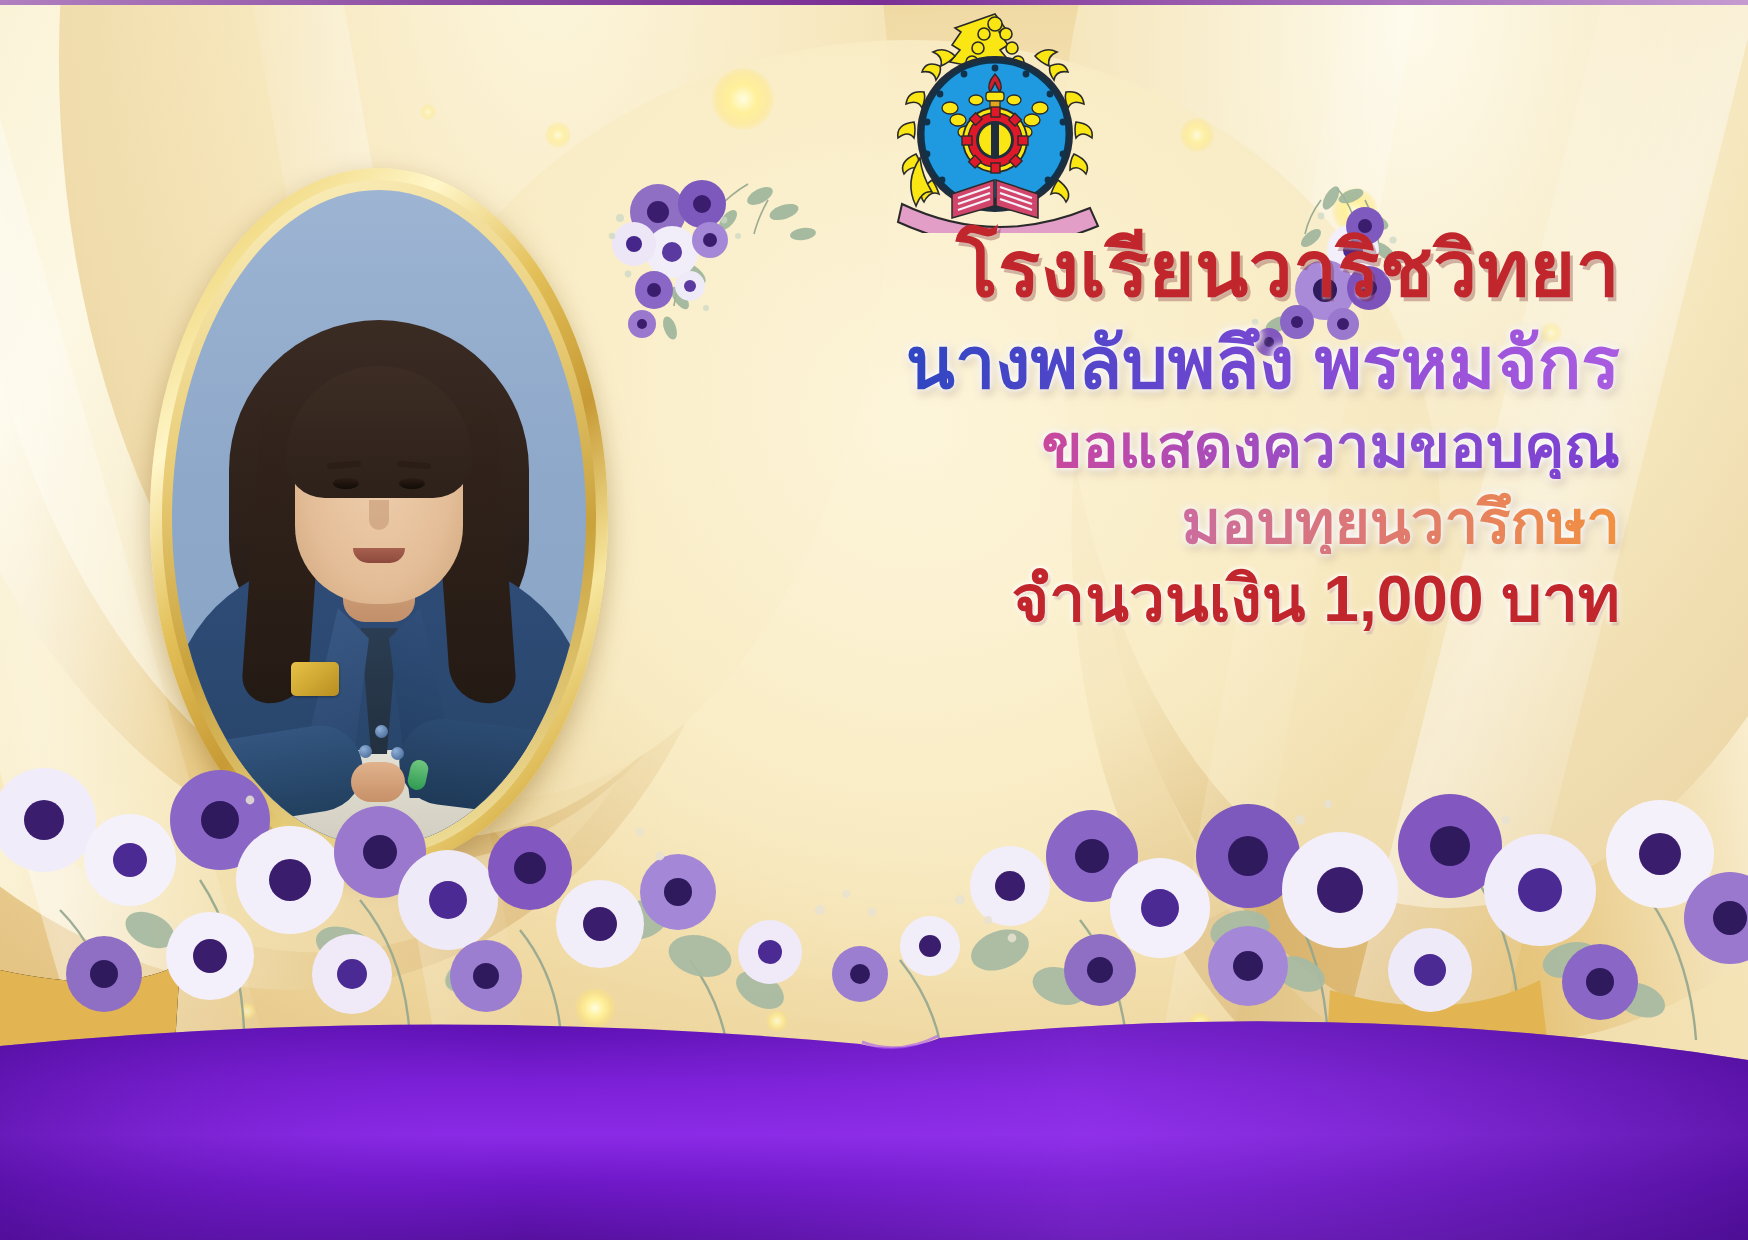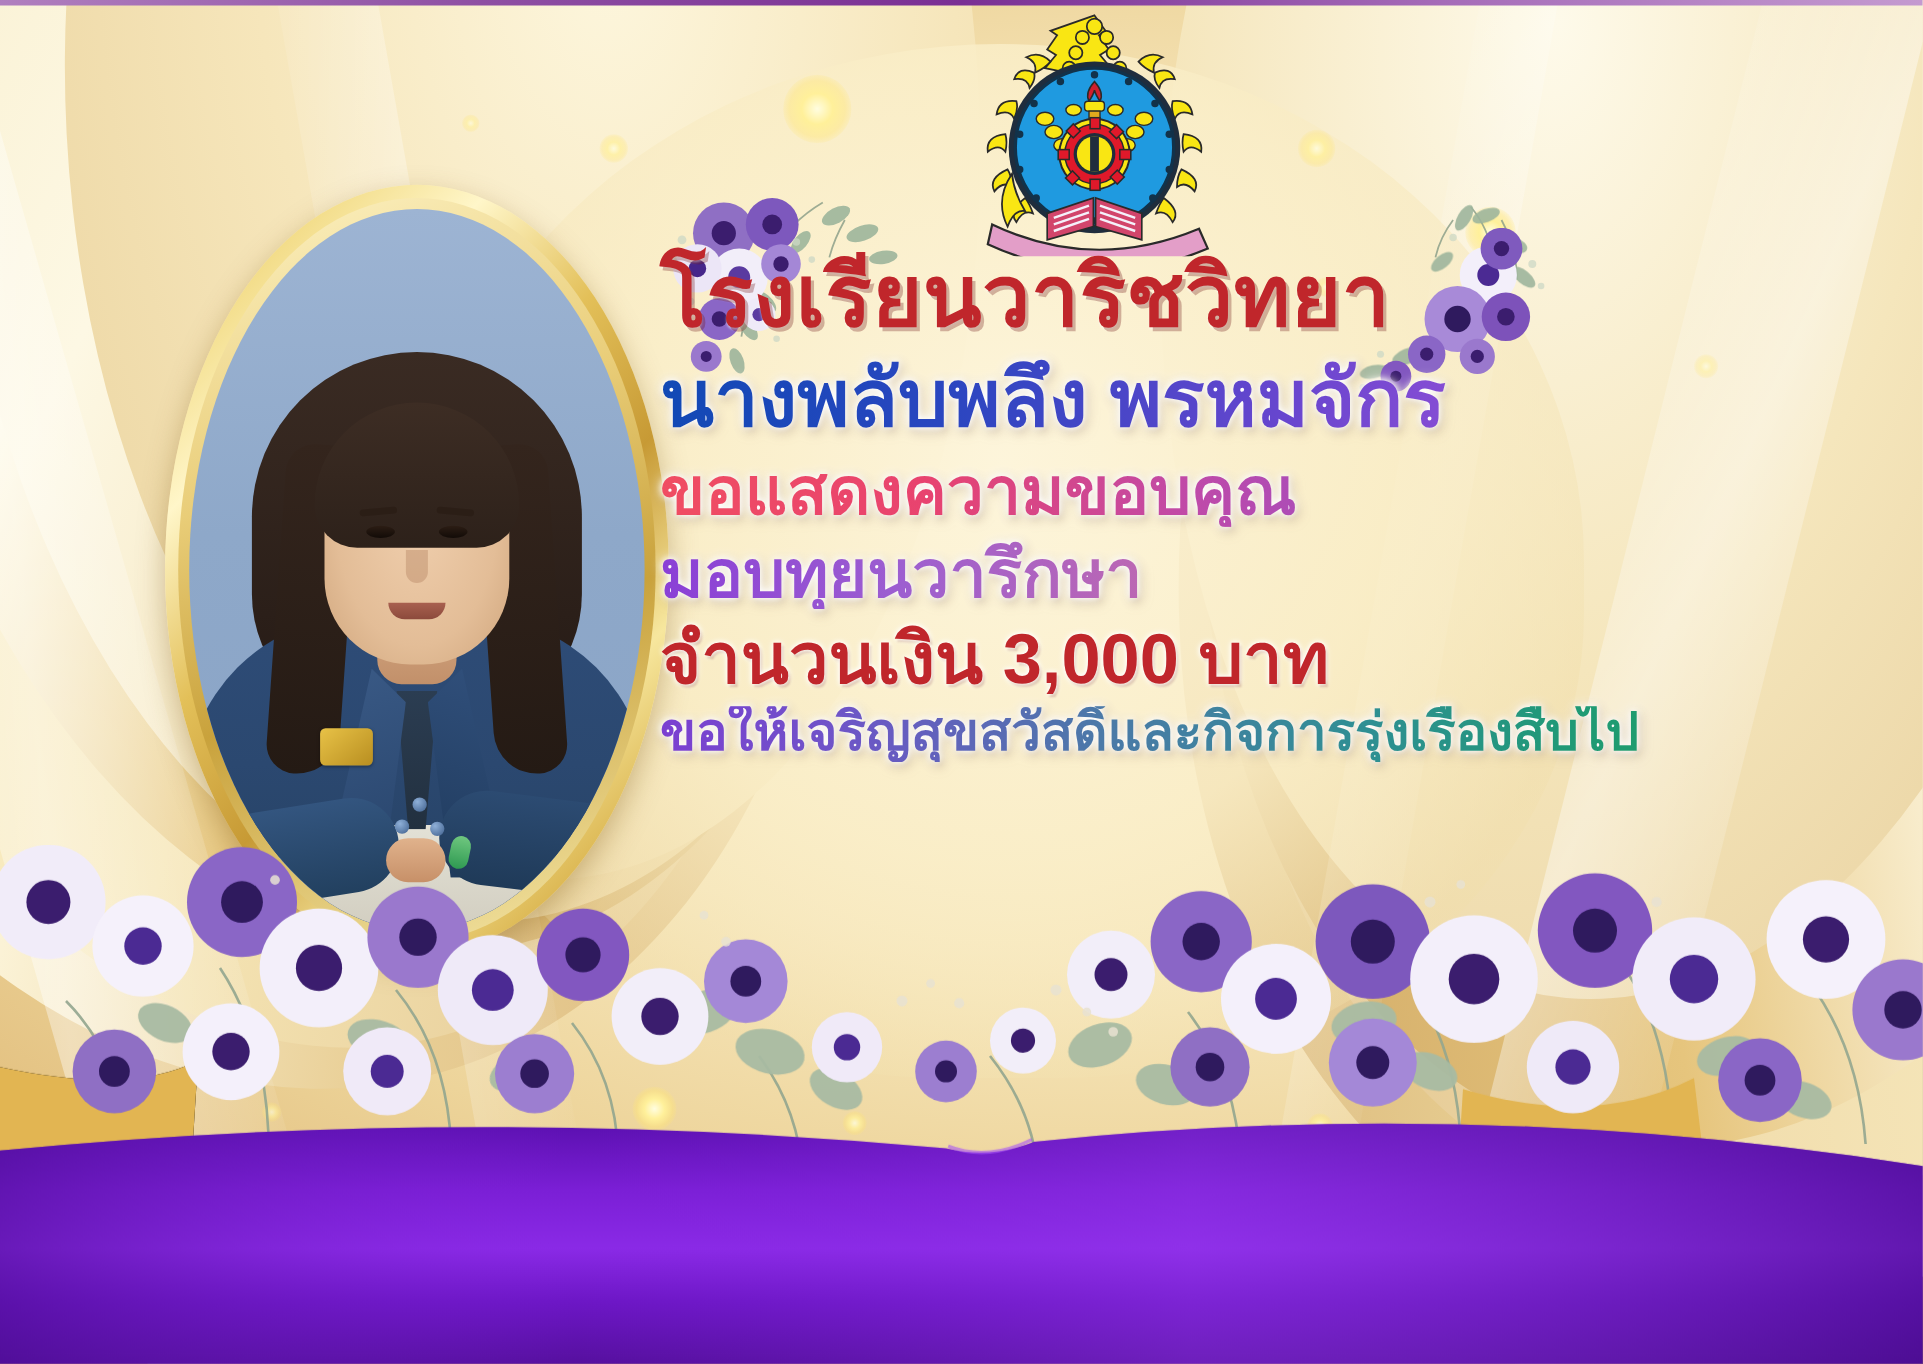--- a/index.html
+++ b/index.html
@@ -135,21 +135,21 @@
   
   .logo{position:absolute;left:880px;top:8px;width:230px;height:225px;z-index:20;}
 
   
   .floral{position:absolute;pointer-events:none;}
   .fl-topleft{left:598px;top:178px;width:230px;height:190px;z-index:18;}
   .fl-topright{right:318px;top:182px;width:205px;height:190px;z-index:18;}
   .fl-bottom{left:0;bottom:120px;width:100%;height:360px;z-index:18;}
 
   
-  .textcol{position:absolute;left:600px;top:228px;width:1000px;z-index:22;text-align:left;}
+  .textcol{position:absolute;left:620px;top:228px;width:1000px;z-index:22;text-align:right;}
   .line{font-weight:bold;line-height:1.06;white-space:nowrap;}
 
   .l-school{
     font-size:78px;letter-spacing:.5px;color:#c0262b;
     text-shadow:3px 4px 0 rgba(110,20,20,.30), 0 2px 2px rgba(255,255,255,.5);
     margin-bottom:14px;
   }
   .grad{
     -webkit-background-clip:text;background-clip:text;color:transparent;
     -webkit-text-fill-color:transparent;
@@ -555,22 +555,21 @@
           <circle cx="250" cy="40" r="4.4"></circle>
       </g>
     </svg>
   </div>
 
   <div class="textcol">
     <div class="line l-school">โรงเรียนวาริชวิทยา</div>
     <div class="line l-name grad">นางพลับพลึง พรหมจักร</div>
     <div class="line l-thanks grad">ขอแสดงความขอบคุณ</div>
     <div class="line l-grant grad">มอบทุยนวารึกษา</div>
-    <div class="line l-amount">จำนวนเงิน 3,000 บาท</div>
-    <div class="line l-wish grad">ขอให้เจริญสุขสวัสดิ์และกิจการรุ่งเรืองสืบไป</div>
+    <div class="line l-amount">จำนวนเงิน 1,000 บาท</div>
   </div>
 
   <div class="band">
     <svg viewBox="0 0 1748 220" width="1748" height="220" preserveAspectRatio="none">
       <defs>
         <linearGradient id="bandg" x1="0" y1="0" x2="0" y2="1">
           <linearGradient></linearGradient>
           <stop offset="0%" stop-color="#5b10b0"></stop>
           <stop offset="28%" stop-color="#7b1fd6"></stop>
           <stop offset="52%" stop-color="#8a2ae6"></stop>

